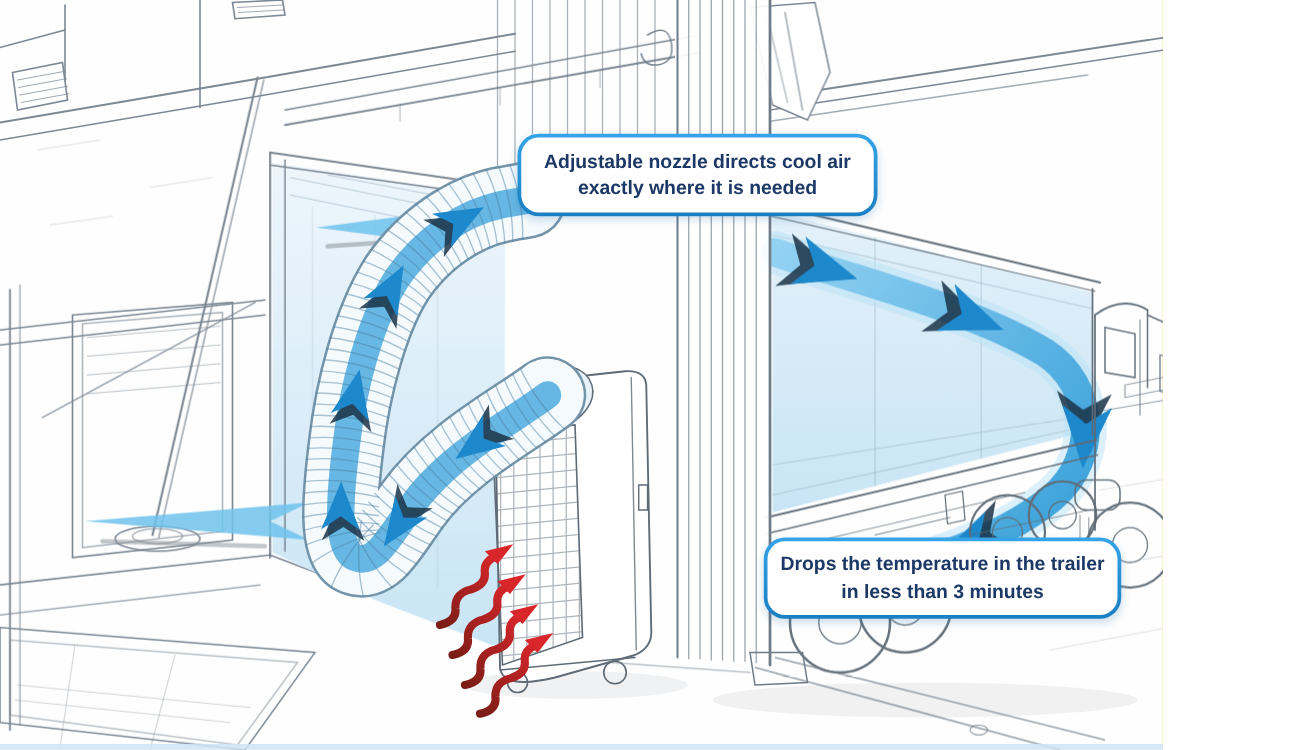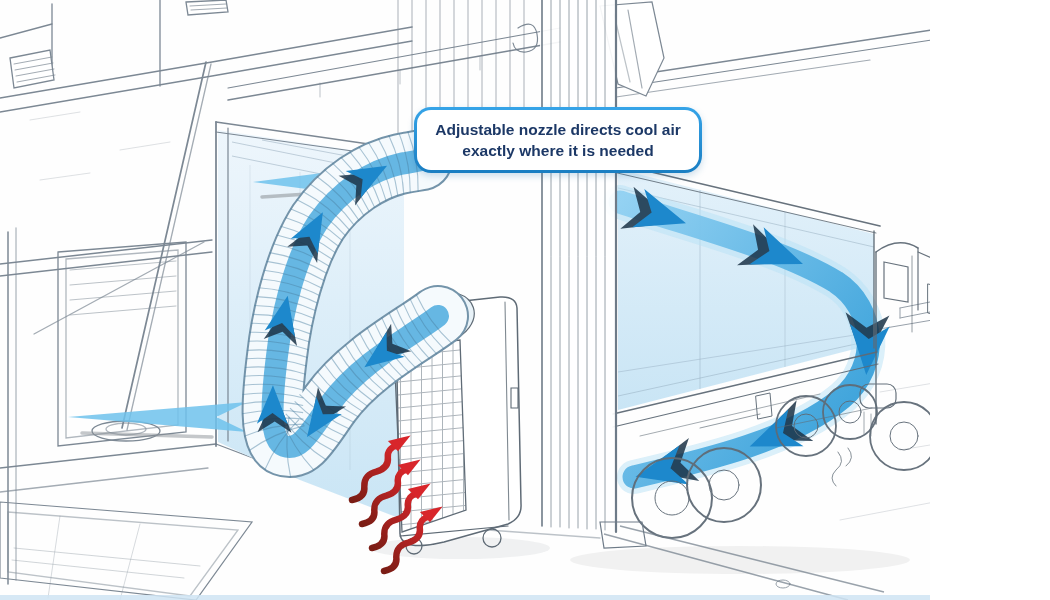--- a/index.html
+++ b/index.html
@@ -376,13 +376,18 @@
   </g>
 
   <rect x="0" y="595" width="1050" height="5" fill="#cfe4f3" opacity="0.85"></rect>
 </svg>
 
 <div class="callout" id="callout-nozzle">
   <div class="callout-inner">
         <span>Adjustable nozzle directs cool air exactly where it is needed</span>
       </div>
 </div>
+<div class="callout" id="callout-trailer">
+  <div class="callout-inner">
+        <span>Drops the temperature in the trailer in less than 3 minutes</span>
+      </div>
 </div>
+</div>
 
 </body></html>

